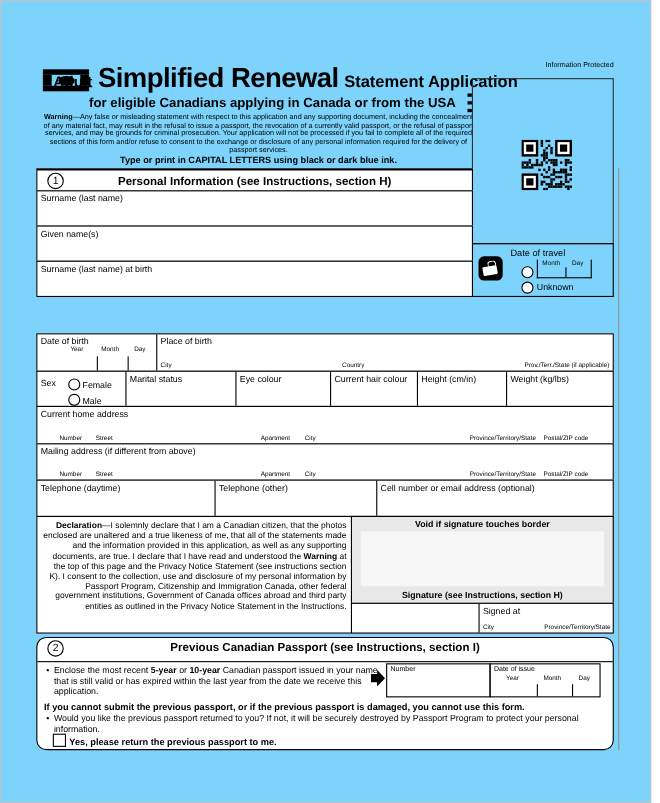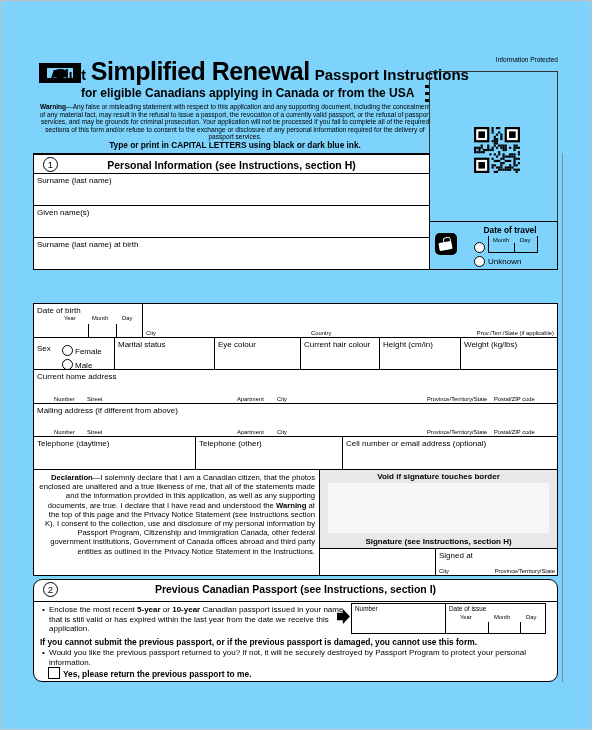--- a/index.html
+++ b/index.html
@@ -48,21 +48,21 @@
       <i class="fseg"></i>
       <i class="fdot"></i>
       <i class="fseg"></i>
     </div>
     <div class="flag-bar"></div>
   </div>
 
   <div class="abs title-line" style="left:80px;top:56px;width:357px">
     <span style="font-size:14px">Adult</span>
     <span style="font-size:25px;letter-spacing:-0.5px">Simplified Renewal</span>
-    <span style="font-size:15px">Passport Instructions</span>
+    <span style="font-size:15px">Statement Application</span>
   </div>
   <div class="abs" style="left:80px;top:85px;width:357px;text-align:left;font-weight:bold;font-size:12px">for eligible Canadians applying in Canada or from the USA</div>
 
   <div class="abs" style="left:36px;top:102px;width:396px;text-align:center;font-size:6.6px;line-height:7.6px">
     <b>Warning</b><span>—Any false or misleading statement with respect to this application and any supporting document, including the concealment of any material fact, may result in the refusal to issue a passport, the revocation of a currently valid passport, or the refusal of passport services, and may be grounds for criminal prosecution. Your application will not be processed if you fail to complete all of the required sections of this form and/or refuse to consent to the exchange or disclosure of any personal information required for the delivery of passport services.</span>
   </div>
   <div class="abs" style="left:36px;top:139px;width:396px;text-align:center;font-weight:bold;font-size:8.3px">Type or print in CAPITAL LETTERS using black or dark blue ink.</div>
 
   <div class="abs" style="left:428px;top:70px;width:129px;height:151px;border:1px solid #333;box-sizing:border-box">
     <svg id="qr" width="46" height="46" viewBox="0 0 46.2 46.2" style="position:absolute;left:44px;top:55px">
@@ -199,21 +199,21 @@
     <i class="mk"></i>
     <i class="mk"></i>
     <i class="mk"></i>
   </div>
 
   <div class="abs" style="left:428px;top:220px;width:129px;height:49px;border:1px solid #000;box-sizing:border-box">
     <div class="abs suitcase" style="left:5px;top:11px">
       <i class="handle"></i>
       <i class="body"></i>
     </div>
-    <div class="abs" style="left:34px;top:3px;width:92px;text-align:center;font-weight:bold;font-size:8.4px">Date of travel</div>
+    <div class="abs" style="left:34px;top:3px;width:92px;font-weight:normal;font-size:8.4px">Date of travel</div>
     <i class="abs radio" style="left:44px;top:20px"></i>
     <div class="mdbox" style="left:58px;top:14px;width:50px;height:17px">
       <span class="sub" style="left:4px;top:1px">Month</span>
       <span class="sub" style="left:31px;top:1px">Day</span>
       <i class="vtick" style="left:25px;bottom:0;height:9px"></i>
     </div>
     <i class="abs radio" style="left:44px;top:34px"></i>
     <span class="abs" style="left:58px;top:35px;font-size:8px">Unknown</span>
   </div>
 
@@ -236,20 +236,21 @@
   <div class="row" style="top:302px;width:525px;height:35px">
     <div class="cell" style="left:0;width:108px">
       <div class="lbl">Date of birth</div>
       <span class="sub" style="left:30px;top:11px">Year</span>
       <span class="sub" style="left:58px;top:11px">Month</span>
       <span class="sub" style="left:88px;top:11px">Day</span>
       <i class="tick" style="left:54px"></i>
       <i class="tick" style="left:82px"></i>
     </div>
     <div class="cell" style="left:108px;right:0;border-left:1px solid #000">
+      <div class="lbl">Place of birth</div>
       <span class="subb" style="left:3px">City</span>
       <span class="subb" style="left:168px">Country</span>
       <span class="subb" style="right:3px">Prov./Terr./State (if applicable)</span>
     </div>
   </div>
 
   <div class="row" style="top:336px;width:525px;height:33px">
     <div class="cell" style="left:0;width:80px">
       <span class="lbl" style="position:absolute;left:0;top:4px">Sex</span>
       <span class="abs" style="left:28px;top:4px"><i class="radio"></i><span class="rlbl">Female</span></span>

